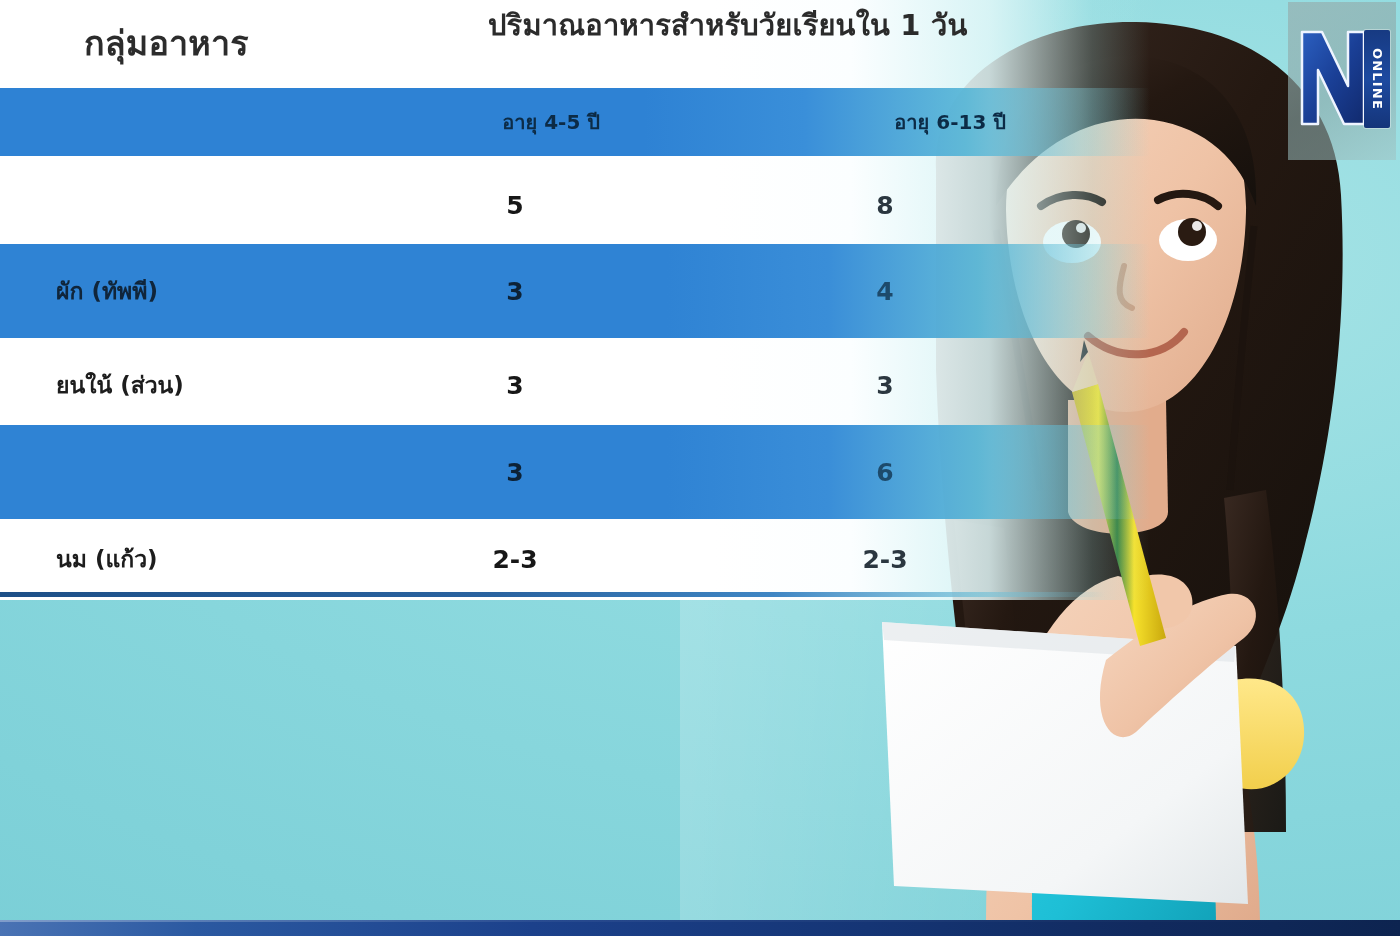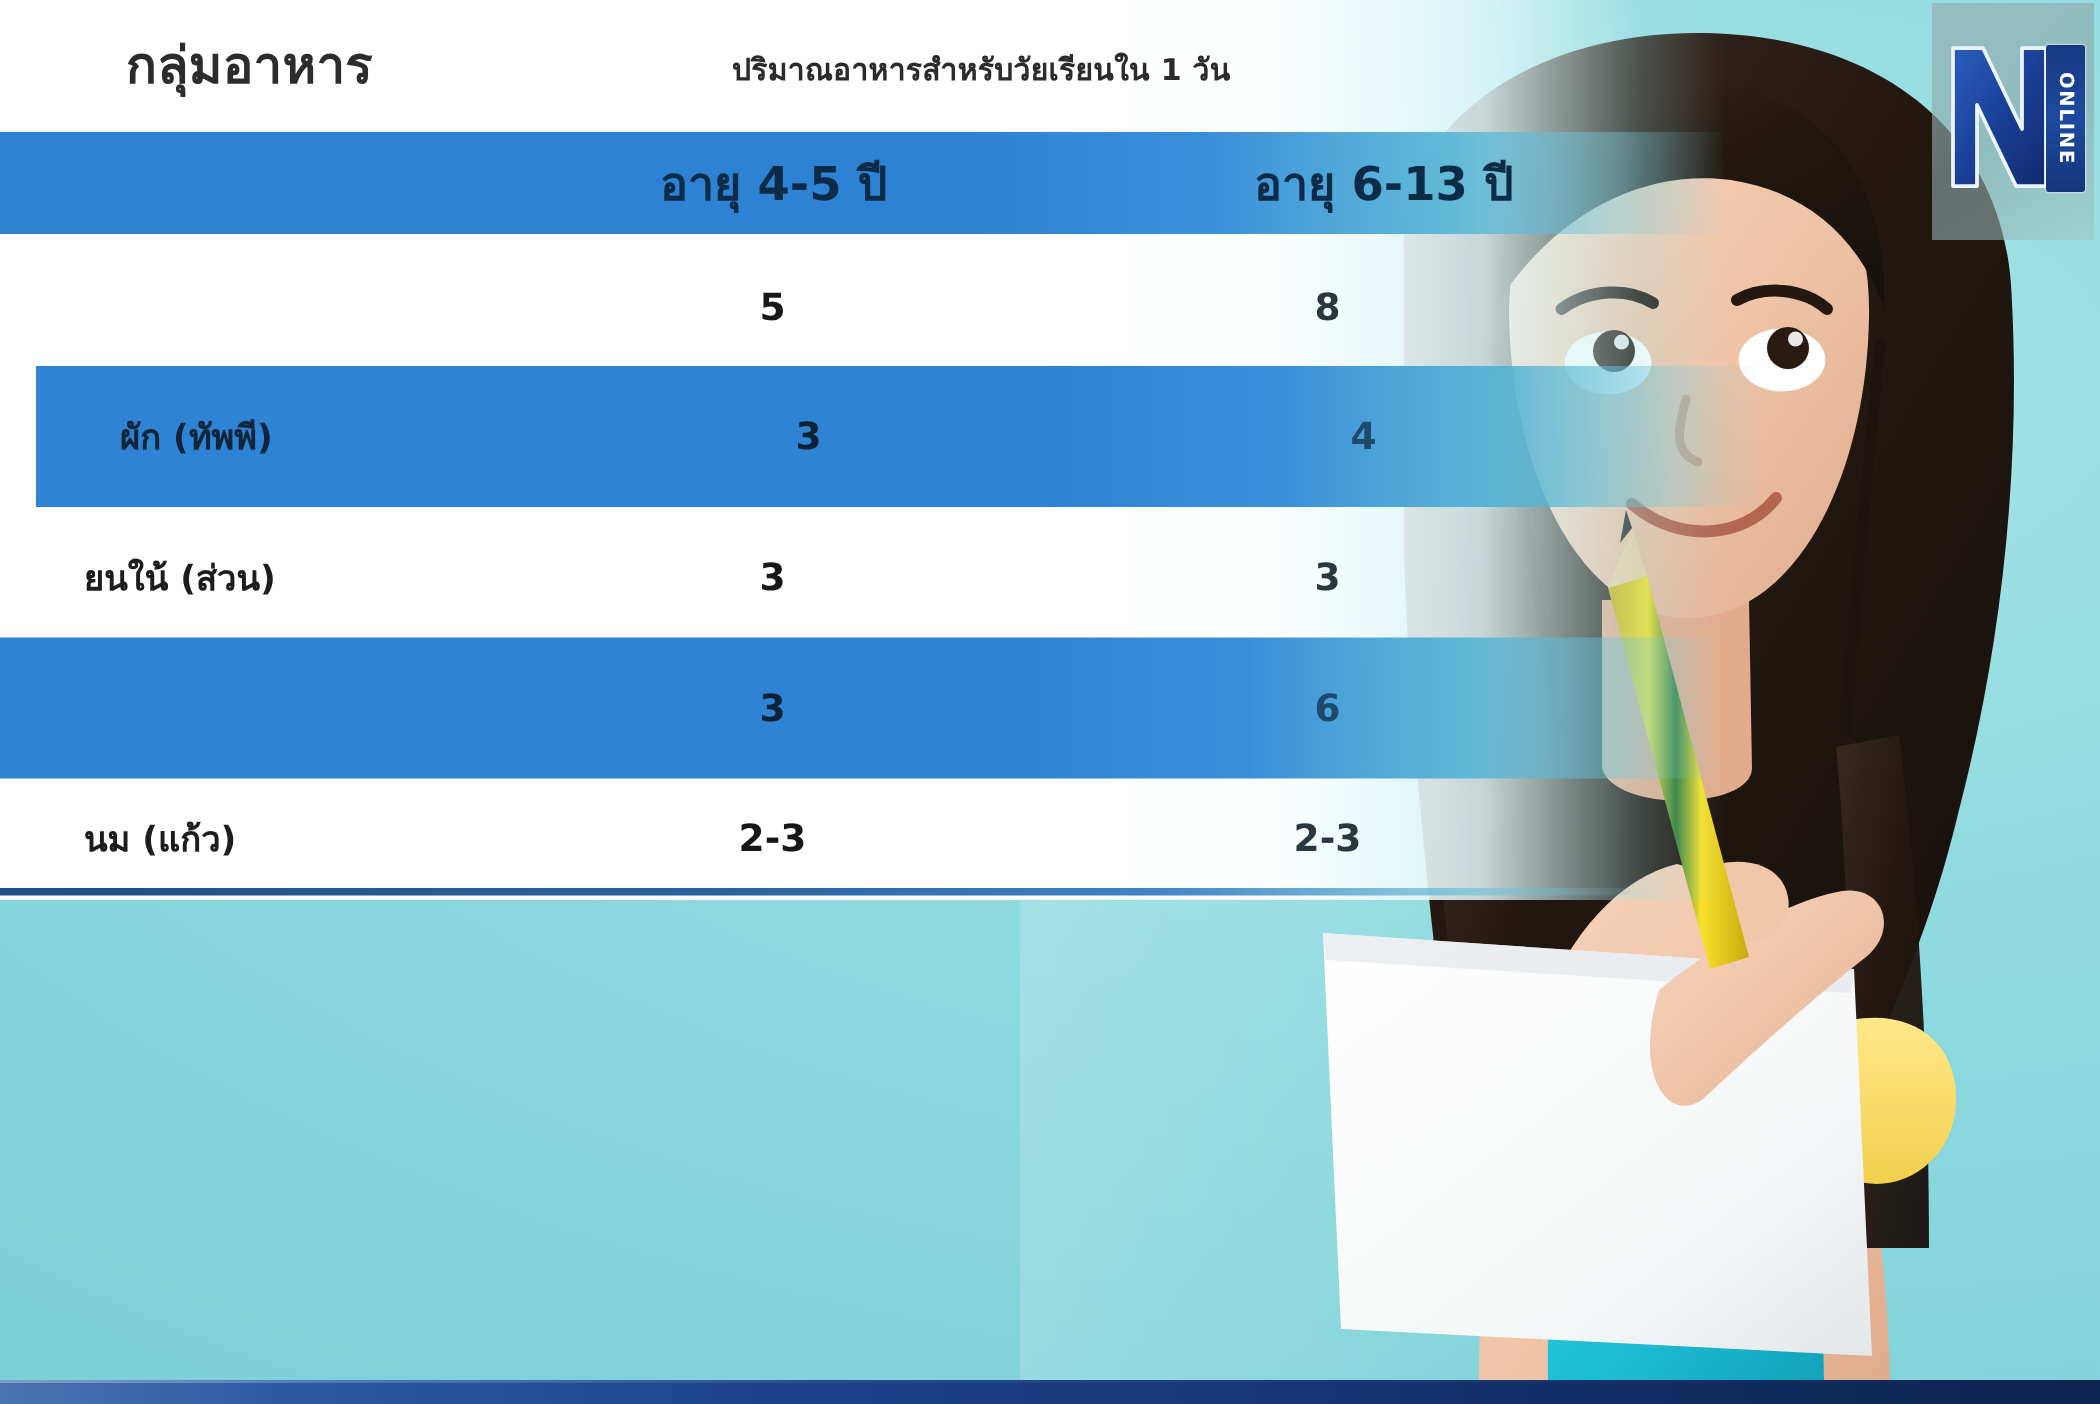--- a/index.html
+++ b/index.html
@@ -36,22 +36,22 @@
   }
 
   .title-row {
     position:absolute; left:0; top:0; width:1150px; height:86px;
   }
   .t-group {
     position:absolute; left:84px; top:16px;
     font-size:34px; font-weight:700; color:#2c2c2c; letter-spacing:.2px;
   }
   .t-main {
-    position:absolute; left:488px; top:30px;
-    font-size:20px; font-weight:700; color:#2b2b2b; letter-spacing:.2px;text-align:center;
+    position:absolute; left:488px; top:2px;
+    font-size:29px; font-weight:700; color:#2b2b2b; letter-spacing:.2px;text-align:center;
   }
 
   .row {
     position:absolute; left:0; width:1150px; height:94px;
   }
   .row .band {
     position:absolute; left:0; top:0; width:1150px; height:94px;
   }
   .row.blue .band {
     background:linear-gradient(90deg,
@@ -81,21 +81,21 @@
     position:absolute; left:0; top:88px; width:1150px; height:68px;
   }
   #hdr .band {
     position:absolute; inset:0;
     background:linear-gradient(90deg,
         #2e82d4 0%, #2e82d4 56%, #3a8fd9 70%,
         rgba(84,181,214,.9) 84%, rgba(126,207,221,.38) 94%, rgba(143,218,223,0) 100%);
   }
   #hdr .h-a, #hdr .h-b {
     position:absolute; top:50%; transform:translateY(-50%);
-    font-size:31px; font-weight:700; color:#0c2b46; text-align:left; white-space:nowrap;
+    font-size:20px; font-weight:700; color:#0c2b46; text-align:right; white-space:nowrap;
   }
   #hdr .h-a { left:440px; width:160px; }
   #hdr .h-b { left:836px; width:170px; }
 
   .divider {
     position:absolute; left:0; top:592px; width:1105px; height:5px;
     background:linear-gradient(90deg,
        #1d4f87 0%, #2a63a0 45%, #3f86c4 70%,
        rgba(110,190,214,.7) 88%, rgba(143,218,223,0) 100%);
   }
@@ -246,21 +246,21 @@
       <div class="h-a">อายุ 4-5 ปี</div>
       <div class="h-b">อายุ 6-13 ปี</div>
     </div>
 
     <div class="row white" style="top:158px;">
       <div class="band"></div>
       <div class="cell-a">5</div>
       <div class="cell-b">8</div>
     </div>
 
-    <div class="row blue" style="top:244px;margin-left:24px;">
+    <div class="row blue" style="top:244px;">
       <div class="band"></div>
       <div class="cell-label">ผัก (ทัพพี)</div>
       <div class="cell-a">3</div>
       <div class="cell-b">4</div>
     </div>
 
     <div class="row white" style="top:338px;">
       <div class="band"></div>
       <div class="cell-label">ยนใน้  (ส่วน)</div>
       <div class="cell-a">3</div>

